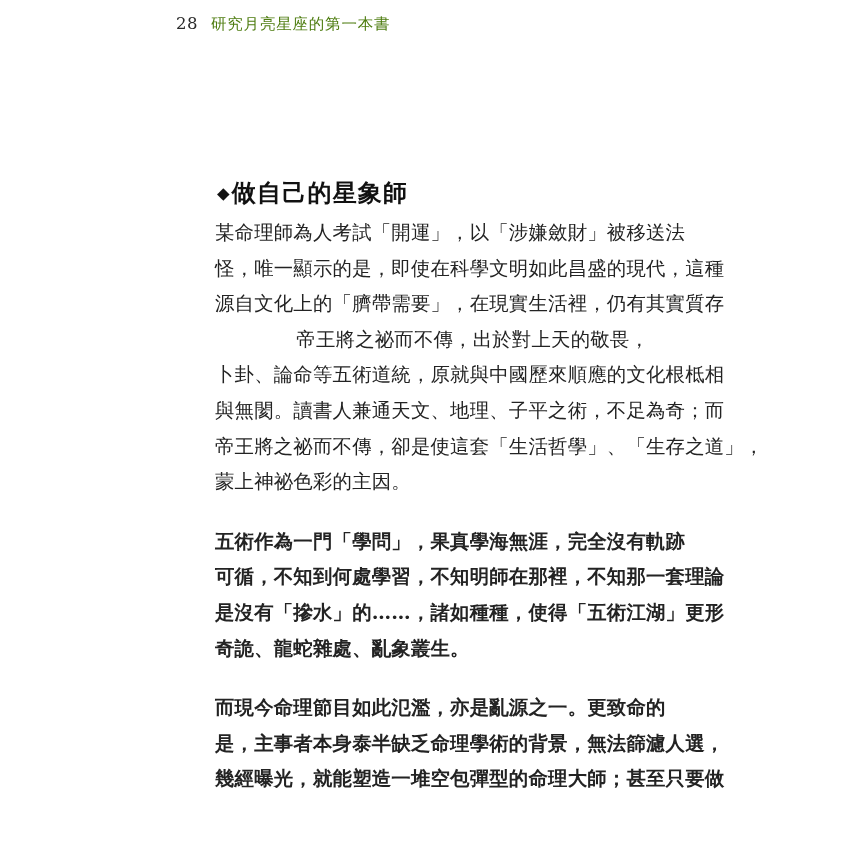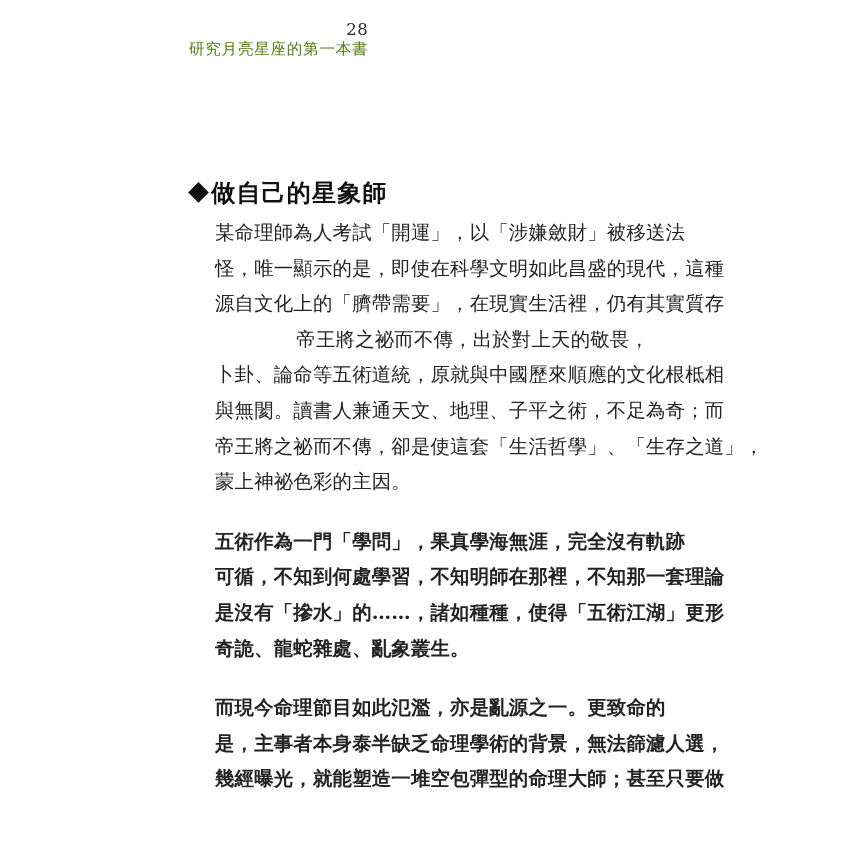--- a/index.html
+++ b/index.html
@@ -22,26 +22,25 @@
     top: 0;
     width: 850px;
     height: 850px;
     background: #ffffff;
   }
 
   
   .running-head {
     position: absolute;
     left: 176px;
-    top: 20px;
+    top: 14px;
     display: flex;
-    align-items: flex-end;
+    align-items: flex-start;
     white-space: nowrap;
     color: #2a2a2a;
-    flex-direction: column;
   }
   .folio {
     font-family: "DejaVu Serif", "Liberation Serif", serif;
     font-size: 16.5px;
     letter-spacing: 0.5px;
     color: #2a2a2a;
   }
   .running-title {
     font-size: 15.5px;
     margin-left: 13px;
@@ -56,28 +55,28 @@
     top: 99px;
     font-size: 30px;
     letter-spacing: 5px;
     color: #141414;
     white-space: nowrap;
   }
 
   
   .section-heading {
     position: absolute;
-    left: 188px;
+    left: 217px;
     top: 157px;
     font-size: 24px;
     font-weight: bold;
     letter-spacing: 1.2px;
     color: #111111;
     white-space: nowrap;
-    font-family: Liberation Sans, sans-serif;
+    font-family: Liberation Mono, monospace;
   }
   .section-heading .marker {
     font-size: 21px;
     vertical-align: 1px;
     margin-right: 1px;
   }
 
   
   .body-block {
     position: absolute;

